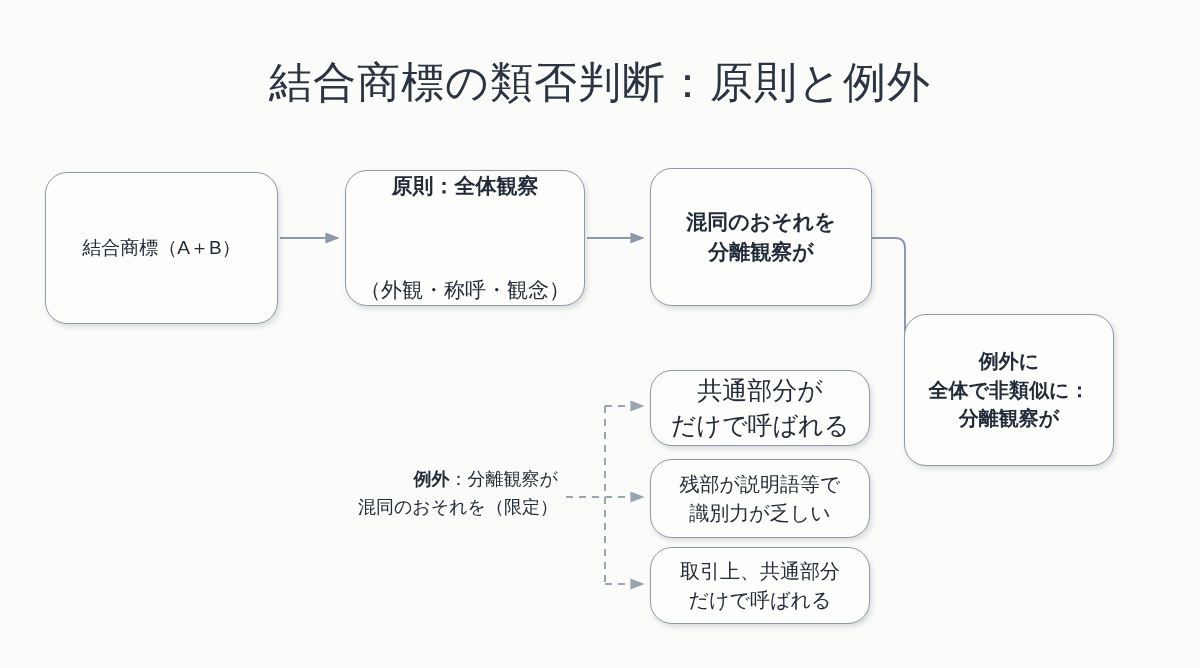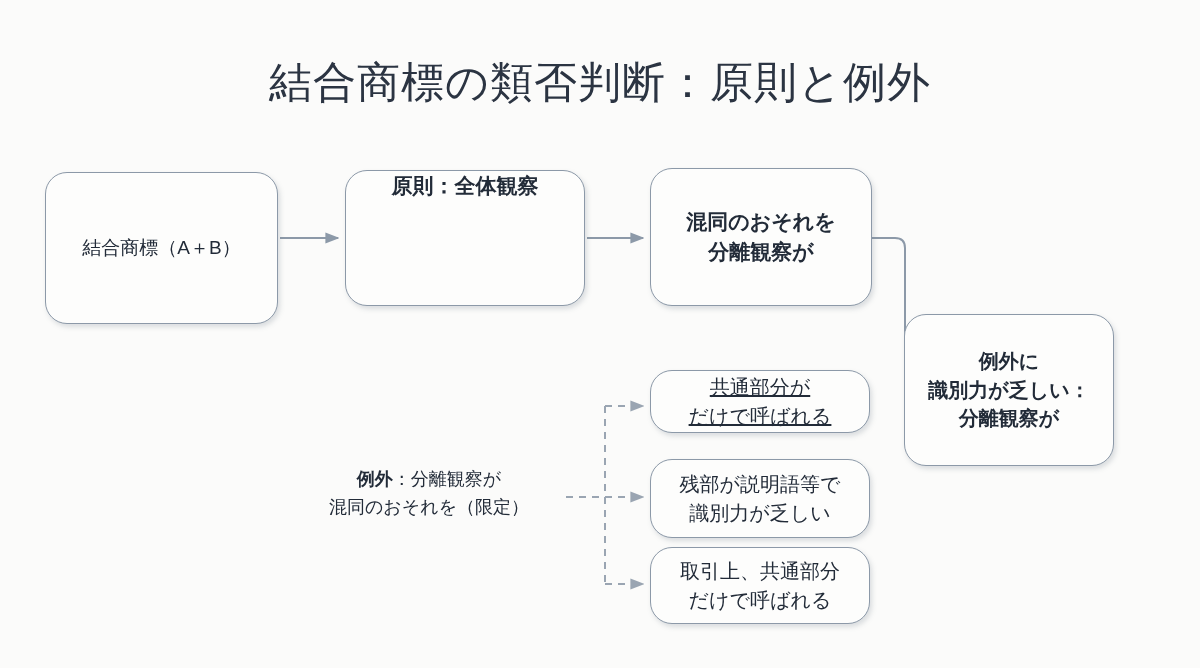--- a/index.html
+++ b/index.html
@@ -41,29 +41,29 @@
     color: #222b38;
     text-align: center;
     line-height: 1.42;
   }
   .node .line { white-space: pre; display: block; }
   .bold { font-weight: bold; }
   #n1 { left: 45px;  top: 172px; width: 233px; height: 152px; font-size: 19px; }
   #n2 { left: 345px; top: 170px; width: 240px; height: 136px; font-size: 21px; justify-content: space-between; }
   #n3 { left: 650px; top: 168px; width: 222px; height: 138px; font-size: 21px; font-weight: bold; }
   #n4 { left: 904px; top: 314px; width: 210px; height: 152px; font-size: 20px; font-weight: bold; }
-  #e1 { left: 650px; top: 370px; width: 220px; height: 63px; font-size: 20px; text-decoration: underline; }
+  #e1 { left: 650px; top: 370px; width: 220px; height: 76px; font-size: 25px; }
   #e2 { left: 650px; top: 459px; width: 220px; height: 79px; font-size: 20px; }
   #e3 { left: 650px; top: 547px; width: 220px; height: 77px; font-size: 20px; }
   #exc-label {
     position: absolute;
     left: 300px;
     top: 466px;
     width: 258px;
-    text-align: center;
+    text-align: right;
     font-size: 18px;
     color: #222b38;
     line-height: 1.55;
   }
   #exc-label .line { white-space: pre; display: block; }
   svg#links {
     position: absolute;
     left: 0; top: 0;
     width: 1200px; height: 668px;
     overflow: visible;
@@ -110,30 +110,31 @@
     <path class="link-dashed" d="M 605 497 L 643 497" marker-end="url(#arrow-dashed)"></path>
     <path class="link-dashed" d="M 605 584 L 643 584" marker-end="url(#arrow-dashed)"></path>
   </svg>
 
   <div class="node" id="n1">
     <span class="line">結合商標（A＋B）</span>
   </div>
 
   <div class="node" id="n2">
     <span class="line bold">原則：全体観察</span>
+    <span class="line">（外観・称呼・観念）</span>
   </div>
 
   <div class="node" id="n3">
     <span class="line">混同のおそれを</span>
     <span class="line">分離観察が</span>
   </div>
 
   <div class="node" id="n4">
     <span class="line">例外に</span>
-    <span class="line">識別力が乏しい：</span>
+    <span class="line">全体で非類似に：</span>
     <span class="line">分離観察が</span>
   </div>
 
   <div class="node" id="e1">
     <span class="line">共通部分が</span>
     <span class="line">だけで呼ばれる</span>
   </div>
 
   <div class="node" id="e3">
     <span class="line">取引上、共通部分</span>

